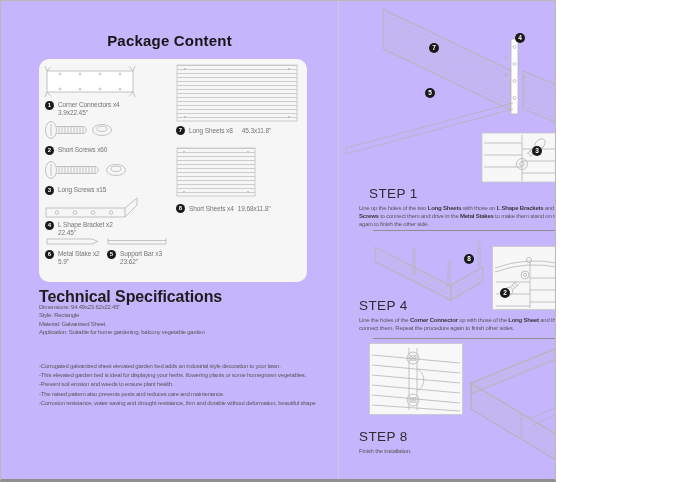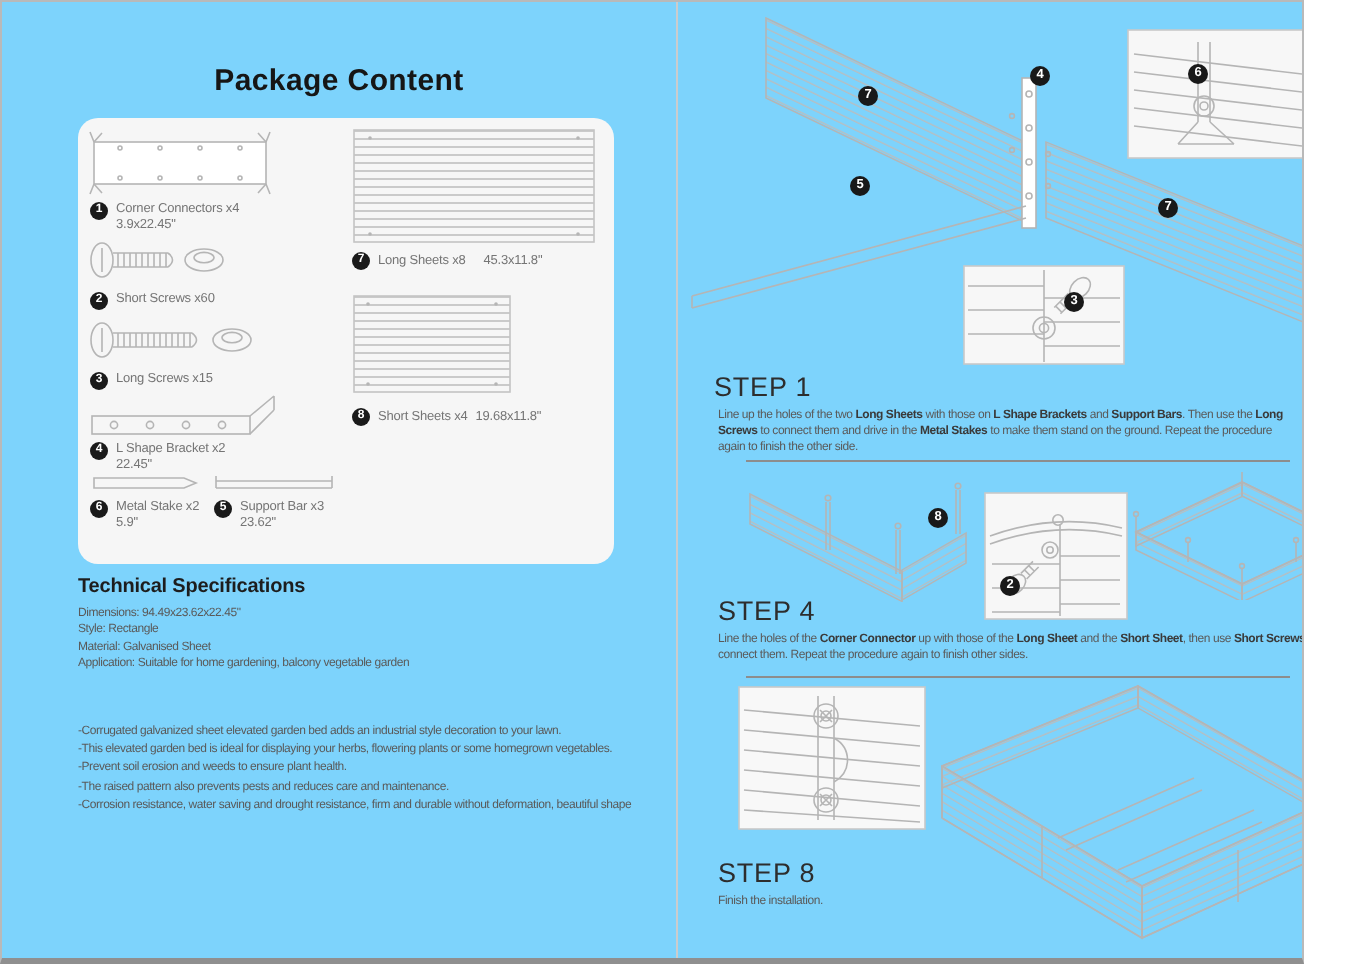--- a/index.html
+++ b/index.html
@@ -1,29 +1,29 @@
 <!DOCTYPE html>
 <html><head>
 <meta charset="utf-8">
 <style>
   html,body{margin:0;padding:0;background:#fff;}
-  .page{position:relative;width:652px;height:482px;box-sizing:border-box;background:#7dd3fc;
+  .page{position:relative;width:556px;height:482px;box-sizing:border-box;background:#c4b5fd;
         border:1px solid #b9b9b9;border-bottom:3px solid #8f8f8f;overflow:hidden;
         font-family:"Liberation Sans",sans-serif;color:#444;}
   .abs{position:absolute;}
   .divider{position:absolute;left:337px;top:0;width:1px;height:482px;background:#cccccc;}
   .title{position:absolute;left:0;top:31px;width:337px;text-align:center;
          font-size:15px;font-weight:bold;color:#161616;letter-spacing:.2px;}
   .panel{position:absolute;left:38px;top:58px;width:268px;height:223px;background:#f6f6f6;border-radius:10px;}
   .pkg{position:absolute;display:flex;gap:4px;align-items:flex-start;}
   .badge{flex:0 0 auto;width:9px;height:9px;border-radius:50%;background:#1a1a1a;color:#fff;
          font-size:6px;font-weight:bold;line-height:9px;text-align:center;}
   .pkg .txt{font-size:6.5px;color:#757575;line-height:7.6px;letter-spacing:-.1px;}
   .pkg.inline .txt{display:flex;gap:9px;margin-top:1px;}
-  .sec-h{position:absolute;font-size:10px;font-weight:bold;color:#1d1d1d;letter-spacing:-.1px;}
+  .sec-h{position:absolute;font-size:16px;font-weight:bold;color:#1d1d1d;letter-spacing:-.1px;}
   .body-txt{position:absolute;font-size:6px;line-height:7.7px;color:#5a5a5a;letter-spacing:-.22px;}
   .body-txt div{margin:0 0 .6px 0;}
   .step-h{position:absolute;font-size:13.5px;color:#2d2d2d;letter-spacing:.4px;font-weight:400;}
   .step-p{position:absolute;font-size:6px;line-height:8px;color:#5a5a5a;letter-spacing:-.22px;}
   .step-p .b{font-weight:bold;color:#3a3a3a;}
   .rule{position:absolute;height:1px;background:#8d8d8d;}
   .co{position:absolute;width:10px;height:10px;border-radius:50%;background:#191919;color:#fff;
       font-size:6.5px;font-weight:bold;line-height:10px;text-align:center;}
   svg{display:block;}
 </style>
@@ -226,21 +226,21 @@
     </g>
   </svg>
 
   <div class="co" style="left:428px;top:42px">7</div>
   <div class="co" style="left:514px;top:32px">4</div>
   <div class="co" style="left:593px;top:31px">6</div>
   <div class="co" style="left:424px;top:87px">5</div>
   <div class="co" style="left:578px;top:98px">7</div>
   <div class="co" style="left:531px;top:145px">3</div>
 
-  <div class="step-h" style="left:356px;top:185px">STEP 1</div>
+  <div class="step-h" style="left:368px;top:185px">STEP 1</div>
   <div class="step-p" style="left:358px;top:203px;width:292px"><span>Line up the holes of the two </span><span class="b">Long Sheets</span><span> with those on </span><span class="b">L Shape Brackets</span><span> and </span><span class="b">Support Bars</span><span>. Then use the </span><span class="b">Long Screws</span><span> to connect them and drive in the </span><span class="b">Metal Stakes</span><span> to make them stand on the ground. Repeat the procedure again to finish the other side.</span></div>
   <div class="rule" style="left:372px;top:229px;width:272px"></div>
 
   <svg class="abs" style="left:368px;top:236px" width="120" height="64">
     <g stroke="#b5b5b5" stroke-width="0.8" fill="none">
       <g transform="translate(6,10) skewY(27)">
           <rect x="0" y="0" width="76" height="15" fill="url(#corr)"></rect>
         </g>
       <g transform="translate(82,48) skewY(-30)">
           <rect x="0" y="0" width="32" height="15" fill="url(#corr)"></rect>

